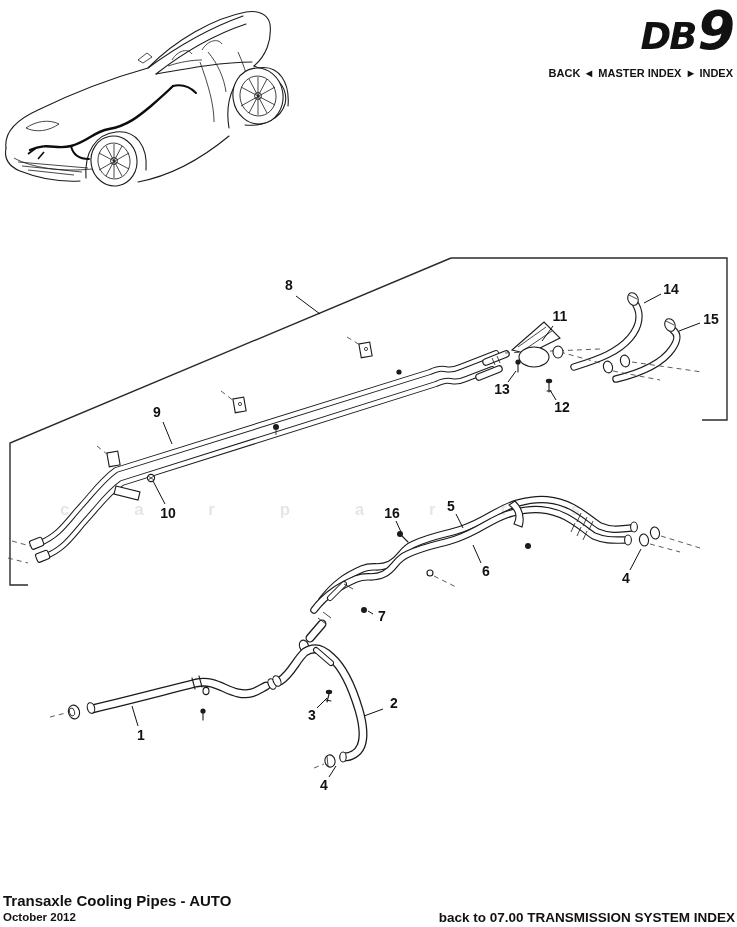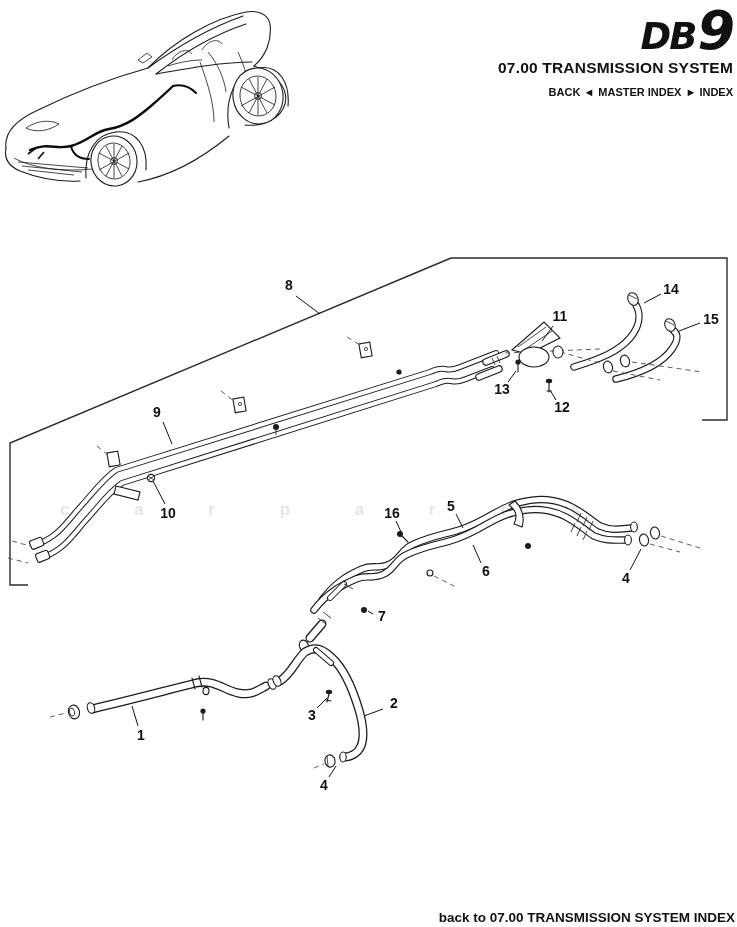--- a/index.html
+++ b/index.html
@@ -43,21 +43,20 @@
   .leader{stroke:#111;stroke-width:1;fill:none;}
 </style>
 </head>
 <body>
 
 <div class="logo-block">
   <div class="db9">
     <span class="db">DB</span>
     <span class="nine">9</span>
   </div>
-  <div class="section-title">07.00 TRANSMISSION SYSTEM</div>
   <div class="nav">
     <span><span>BACK</span> <span>◄</span></span>
     <span>MASTER INDEX</span>
     <span><span>►</span> <span>INDEX</span></span>
   </div>
 </div>
 
 <div class="watermark">c a r p a r t s</div>
 
 <svg class="art" width="737" height="927" viewBox="0 0 737 927">
@@ -315,14 +314,16 @@
       <text class="callout" x="312" y="720" text-anchor="middle">3</text>
     </g>
     <g>
       <line class="leader" x1="329" y1="777" x2="336" y2="766"></line>
       <text class="callout" x="324" y="790" text-anchor="middle">4</text>
     </g>
   </g>
 </svg>
 
 <div class="footer-left">
+  <div class="doc-title">Transaxle Cooling Pipes - AUTO</div>
+  <div class="doc-date">October 2012</div>
 </div>
 <div class="footer-right">back to 07.00 TRANSMISSION SYSTEM INDEX</div>
 
 </body></html>

